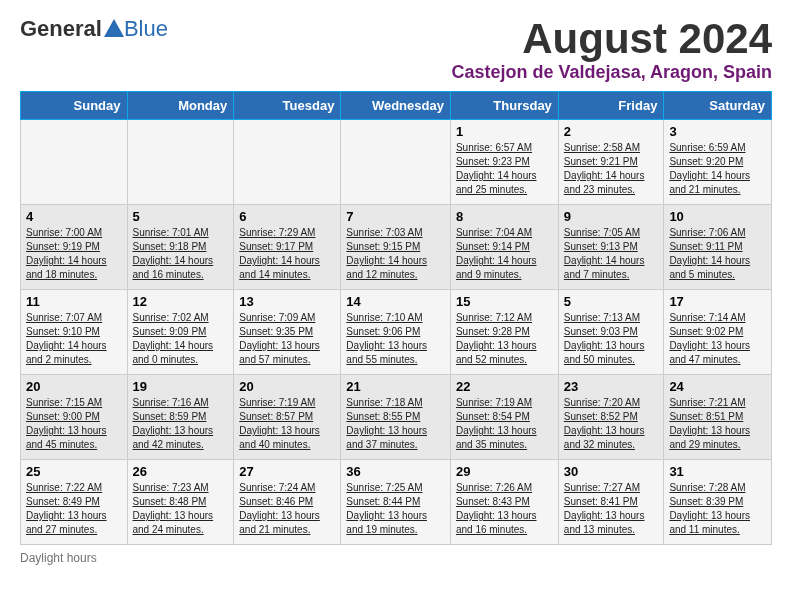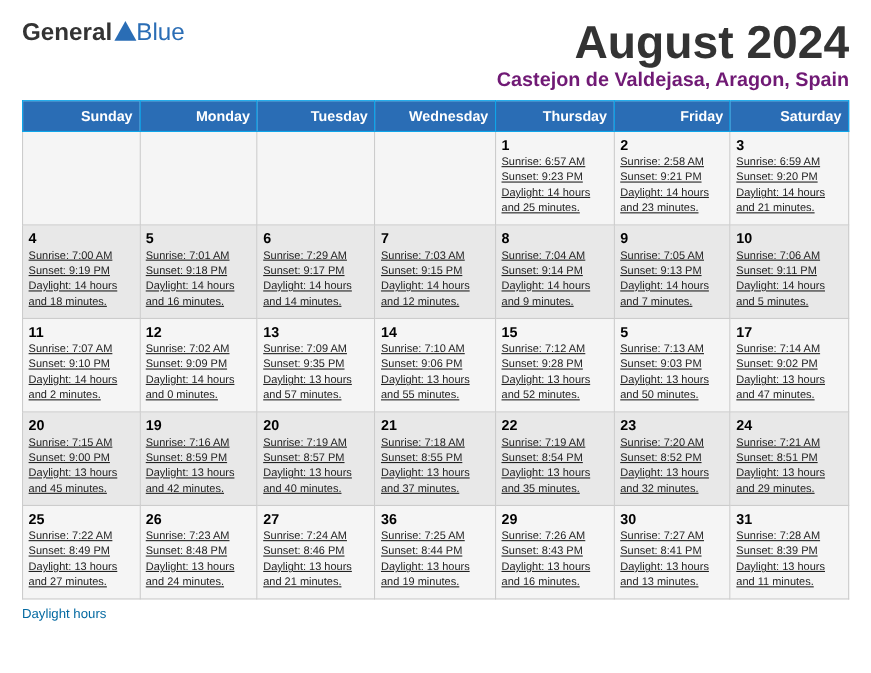--- a/index.html
+++ b/index.html
@@ -94,21 +94,21 @@
     }
     .day-detail {
       font-size: 10px;
       line-height: 1.4;
       color: #222;
       text-decoration: underline;
     }
     .footer-note {
       margin-top: 6px;
       font-size: 12px;
-      color: #0369a1;
+      color: #737373;
     }
   </style>
 </head>
 <body>
 
 <div class="header-area">
   <div class="logo">
     <div class="logo-text">
       <span class="logo-general">General</span>
       <div class="logo-triangle"></div>

